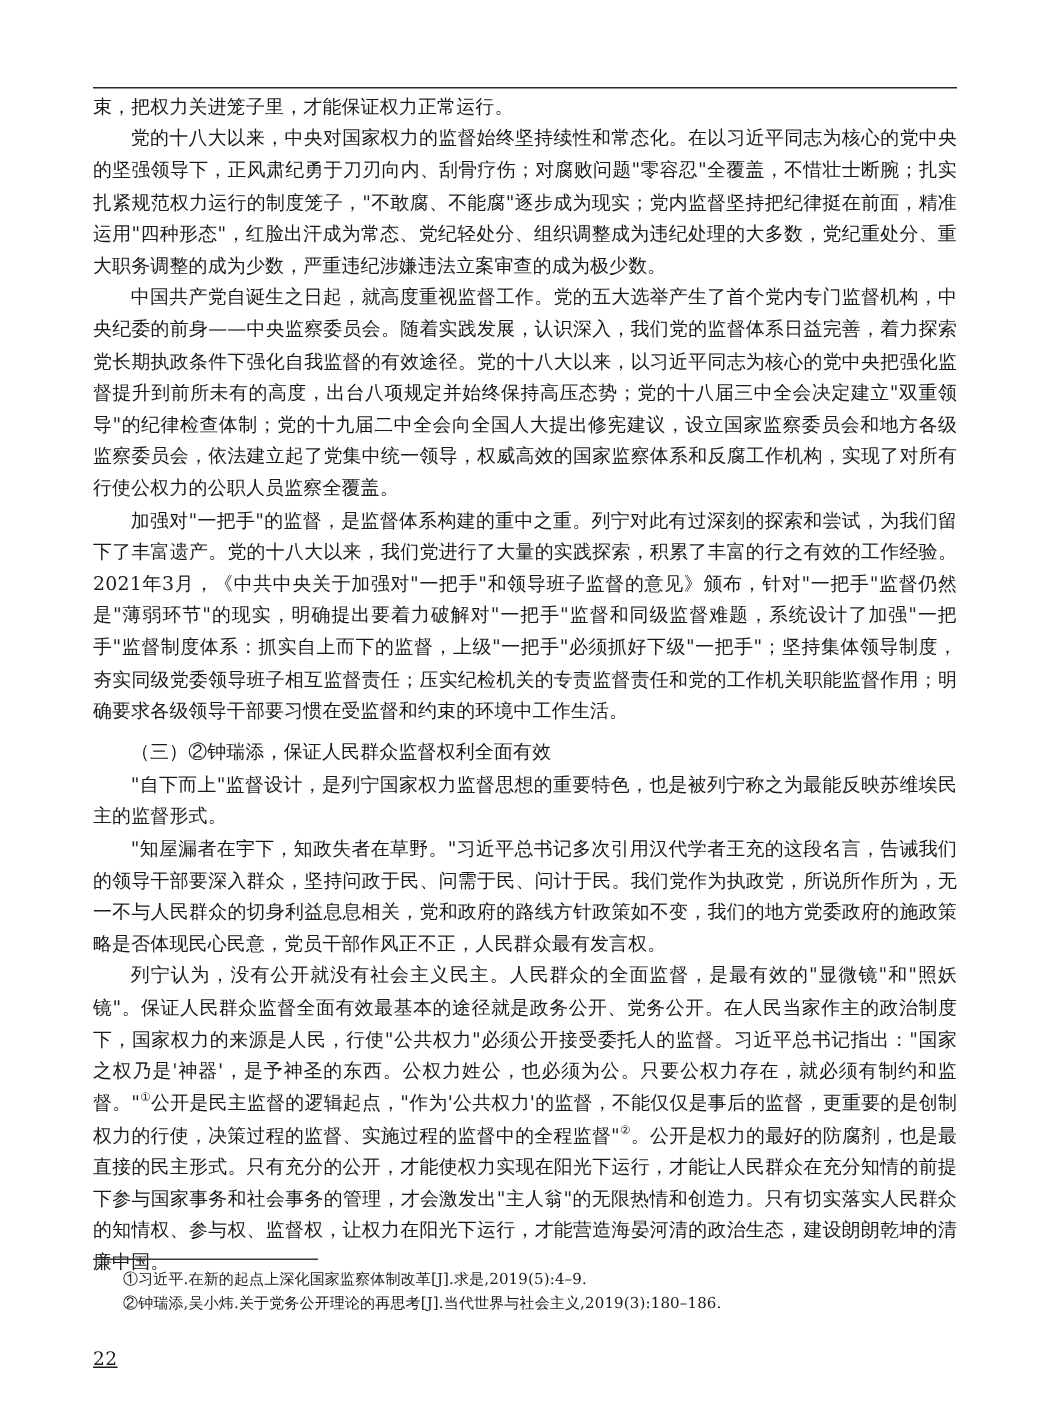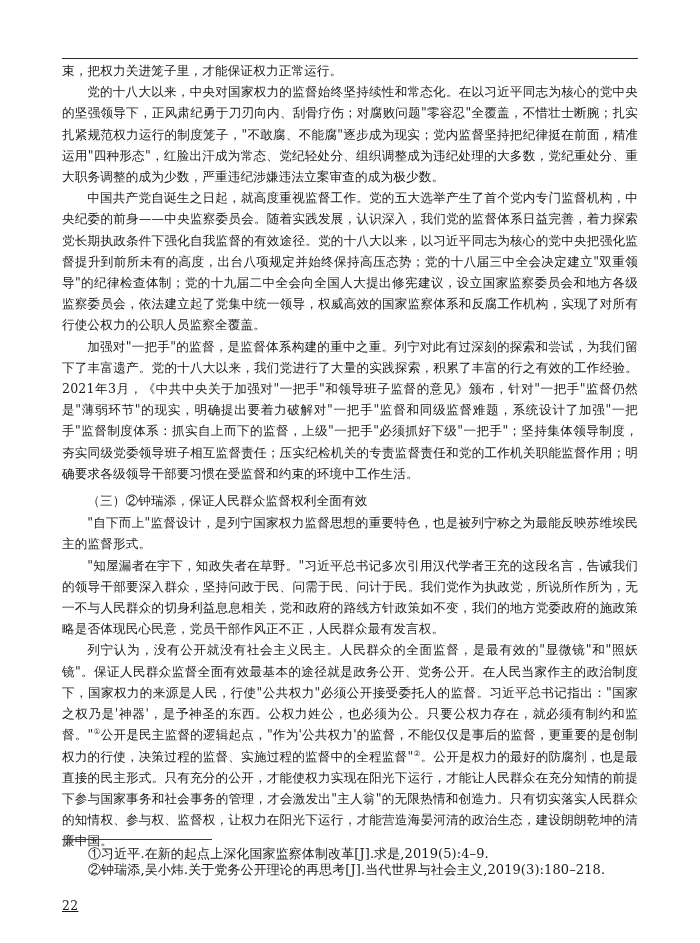--- a/index.html
+++ b/index.html
@@ -48,21 +48,21 @@
   .section-head {
     text-indent: 2em;
     margin-top: 6px;
     margin-bottom: 1px;
   }
   .notes {
     position: absolute;
     left: 62px;
     right: 62px;
     bottom: 66px;
-    font-size: 13px;
+    font-size: 10px;
     line-height: 15.4px;
     color: #1a1a1a;
   }
   .notes .rule-note {
     width: 150px;
     height: 1px;
     background: #3a3a3a;
     margin-bottom: 6px;
   }
   .note-line {
@@ -96,17 +96,17 @@
     <p class="indent2">加强对"一把手"的监督，是监督体系构建的重中之重。列宁对此有过深刻的探索和尝试，为我们留下了丰富遗产。党的十八大以来，我们党进行了大量的实践探索，积累了丰富的行之有效的工作经验。2021年3月，《中共中央关于加强对"一把手"和领导班子监督的意见》颁布，针对"一把手"监督仍然是"薄弱环节"的现实，明确提出要着力破解对"一把手"监督和同级监督难题，系统设计了加强"一把手"监督制度体系：抓实自上而下的监督，上级"一把手"必须抓好下级"一把手"；坚持集体领导制度，夯实同级党委领导班子相互监督责任；压实纪检机关的专责监督责任和党的工作机关职能监督作用；明确要求各级领导干部要习惯在受监督和约束的环境中工作生活。</p>
     <p class="section-head">（三）②钟瑞添，保证人民群众监督权利全面有效</p>
     <p class="indent2">"自下而上"监督设计，是列宁国家权力监督思想的重要特色，也是被列宁称之为最能反映苏维埃民主的监督形式。</p>
     <p class="indent2">"知屋漏者在宇下，知政失者在草野。"习近平总书记多次引用汉代学者王充的这段名言，告诫我们的领导干部要深入群众，坚持问政于民、问需于民、问计于民。我们党作为执政党，所说所作所为，无一不与人民群众的切身利益息息相关，党和政府的路线方针政策如不变，我们的地方党委政府的施政策略是否体现民心民意，党员干部作风正不正，人民群众最有发言权。</p>
     <p class="indent2">列宁认为，没有公开就没有社会主义民主。人民群众的全面监督，是最有效的"显微镜"和"照妖镜"。保证人民群众监督全面有效最基本的途径就是政务公开、党务公开。在人民当家作主的政治制度下，国家权力的来源是人民，行使"公共权力"必须公开接受委托人的监督。习近平总书记指出："国家之权乃是'神器'，是予神圣的东西。公权力姓公，也必须为公。只要公权力存在，就必须有制约和监督。"<sup>①</sup>公开是民主监督的逻辑起点，"作为'公共权力'的监督，不能仅仅是事后的监督，更重要的是创制权力的行使，决策过程的监督、实施过程的监督中的全程监督"<sup>②</sup>。公开是权力的最好的防腐剂，也是最直接的民主形式。只有充分的公开，才能使权力实现在阳光下运行，才能让人民群众在充分知情的前提下参与国家事务和社会事务的管理，才会激发出"主人翁"的无限热情和创造力。只有切实落实人民群众的知情权、参与权、监督权，让权力在阳光下运行，才能营造海晏河清的政治生态，建设朗朗乾坤的清廉中国。</p>
   </div>
 
   <div class="notes">
     <div class="rule-note"></div>
     <div class="note-line">①习近平.在新的起点上深化国家监察体制改革[J].求是,2019(5):4–9.</div>
-    <div class="note-line">②钟瑞添,吴小炜.关于党务公开理论的再思考[J].当代世界与社会主义,2019(3):180–218.</div>
+    <div class="note-line">②钟瑞添,吴小炜.关于党务公开理论的再思考[J].当代世界与社会主义,2019(3):180–186.</div>
   </div>
 
   <div class="page-number">22</div>
 </div>
 
 </body></html>

